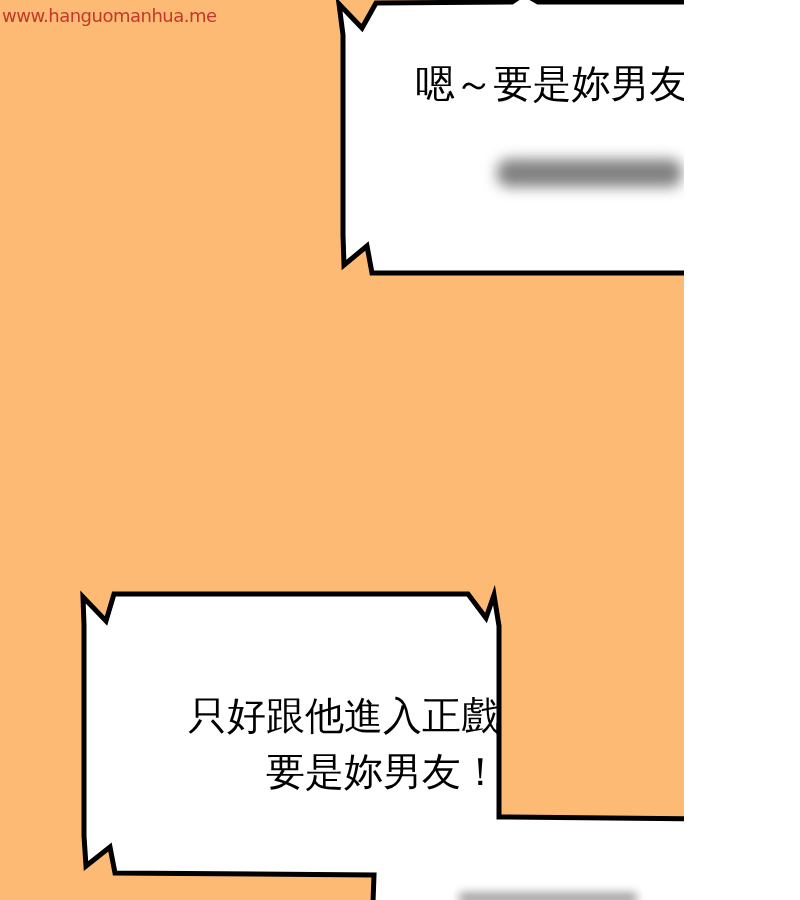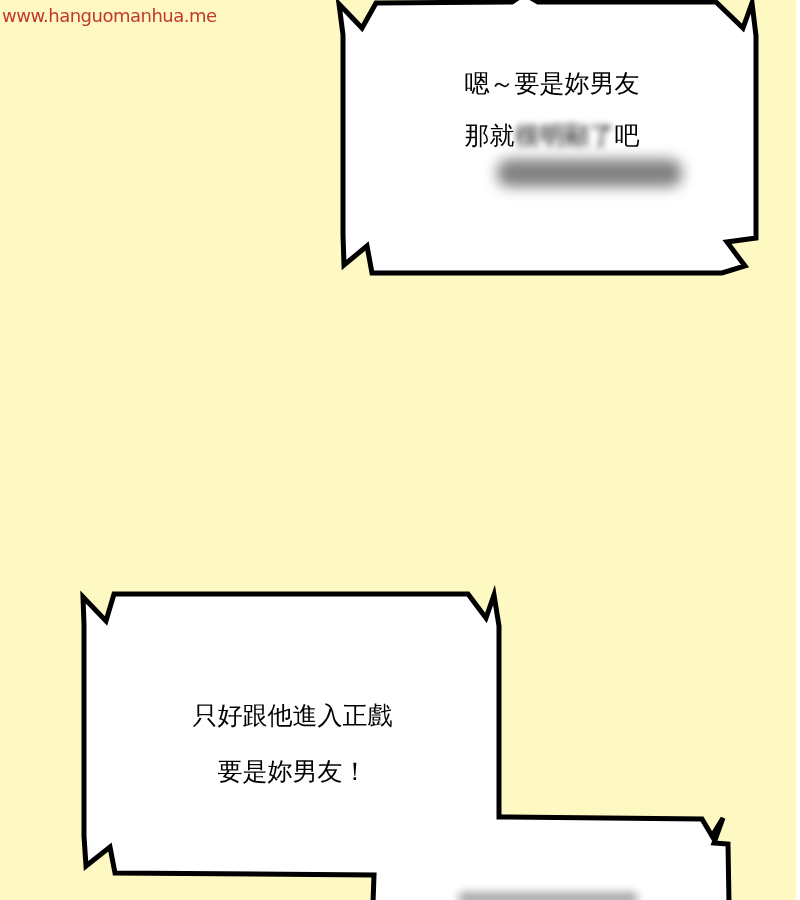--- a/index.html
+++ b/index.html
@@ -1,21 +1,21 @@
 <!DOCTYPE html>
 <html><head>
 <meta charset="utf-8">
 <style>
   * { margin: 0; padding: 0; box-sizing: border-box; }
   html, body { background: #ffffff; }
   .page {
     position: relative;
-    width: 796px;
+    width: 684px;
     height: 900px;
-    background: #fef9c3;
+    background: #fdba74;
     overflow: hidden;
     font-family: "DejaVu Sans", sans-serif;
   }
   .watermark {
     position: absolute;
     left: 2px;
     top: 5px;
     font-size: 18px;
     font-weight: normal;
     letter-spacing: -0.5px;
@@ -26,35 +26,36 @@
     position: absolute;
     left: 0; top: 0;
     width: 800px; height: 900px;
   }
   .bubble-fill { fill: #ffffff; stroke: none; }
   .bubble-stroke { fill: none; stroke: #000000; stroke-width: 5; stroke-linejoin: miter; stroke-miterlimit: 6; }
   .speech {
     position: absolute;
     text-align: center;
     color: #000000;
-    font-size: 25px;
+    font-size: 39px;
     font-weight: 500;
     white-space: nowrap;
   }
   .speech-top {
     left: 352px;
     top: 58px;
     width: 400px;
     line-height: 52px;
   }
   .speech-bottom {
     left: 85px;
     top: 688px;
     width: 415px;
     line-height: 56px;
+    text-align: right;
   }
   .censored-inline {
     display: inline-block;
     filter: blur(3px);
   }
   .censor-smudge {
     position: absolute;
     left: 497px;
     top: 159px;
     width: 185px;
@@ -87,21 +88,20 @@
 
     <path class="bubble-fill" d="M376,3 L512,2 L524,-6 L538,2 L716,2 L743,28 L752,3 L756,36 L756,238 L727,242 L745,266 L722,273 L372,273 L367,246 L344,265 L343,235 L343,35 L339,4 L362,28 Z"></path>
     <path class="bubble-stroke" d="M376,3 L512,2 L524,-6 L538,2 L716,2 L743,28 L752,3 L756,36 L756,238 L727,242 L745,266 L722,273 L372,273 L367,246 L344,265 L343,235 L343,35 L339,4 L362,28 Z"></path>
 
     <path class="bubble-fill" d="M373,903 L374,875 L115,873 L110,847 L86,866 L84,836 L84,625 L83,597 L106,621 L114,594 L468,594 L486,618 L494,595 L499,626 L499,817 L702,819 L712,836 L723,818 L714,843 L728,844 L729,903 Z"></path>
     <path class="bubble-stroke" d="M373,903 L374,875 L115,873 L110,847 L86,866 L84,836 L84,625 L83,597 L106,621 L114,594 L468,594 L486,618 L494,595 L499,626 L499,817 L702,819 L712,836 L723,818 L714,843 L728,844 L729,903"></path>
   </svg>
 
   <div class="speech speech-top">
     <div>嗯～要是妳男友</div>
-    <div><span>那就</span><span class="censored-inline">很明顯了</span><span>吧</span></div>
   </div>
 
   <div class="censor-smudge"></div>
 
   <div class="speech speech-bottom">
     <div>只好跟他進入正戲</div>
     <div>要是妳男友！</div>
   </div>
 
   <div class="bottom-peek-smudge"></div>

